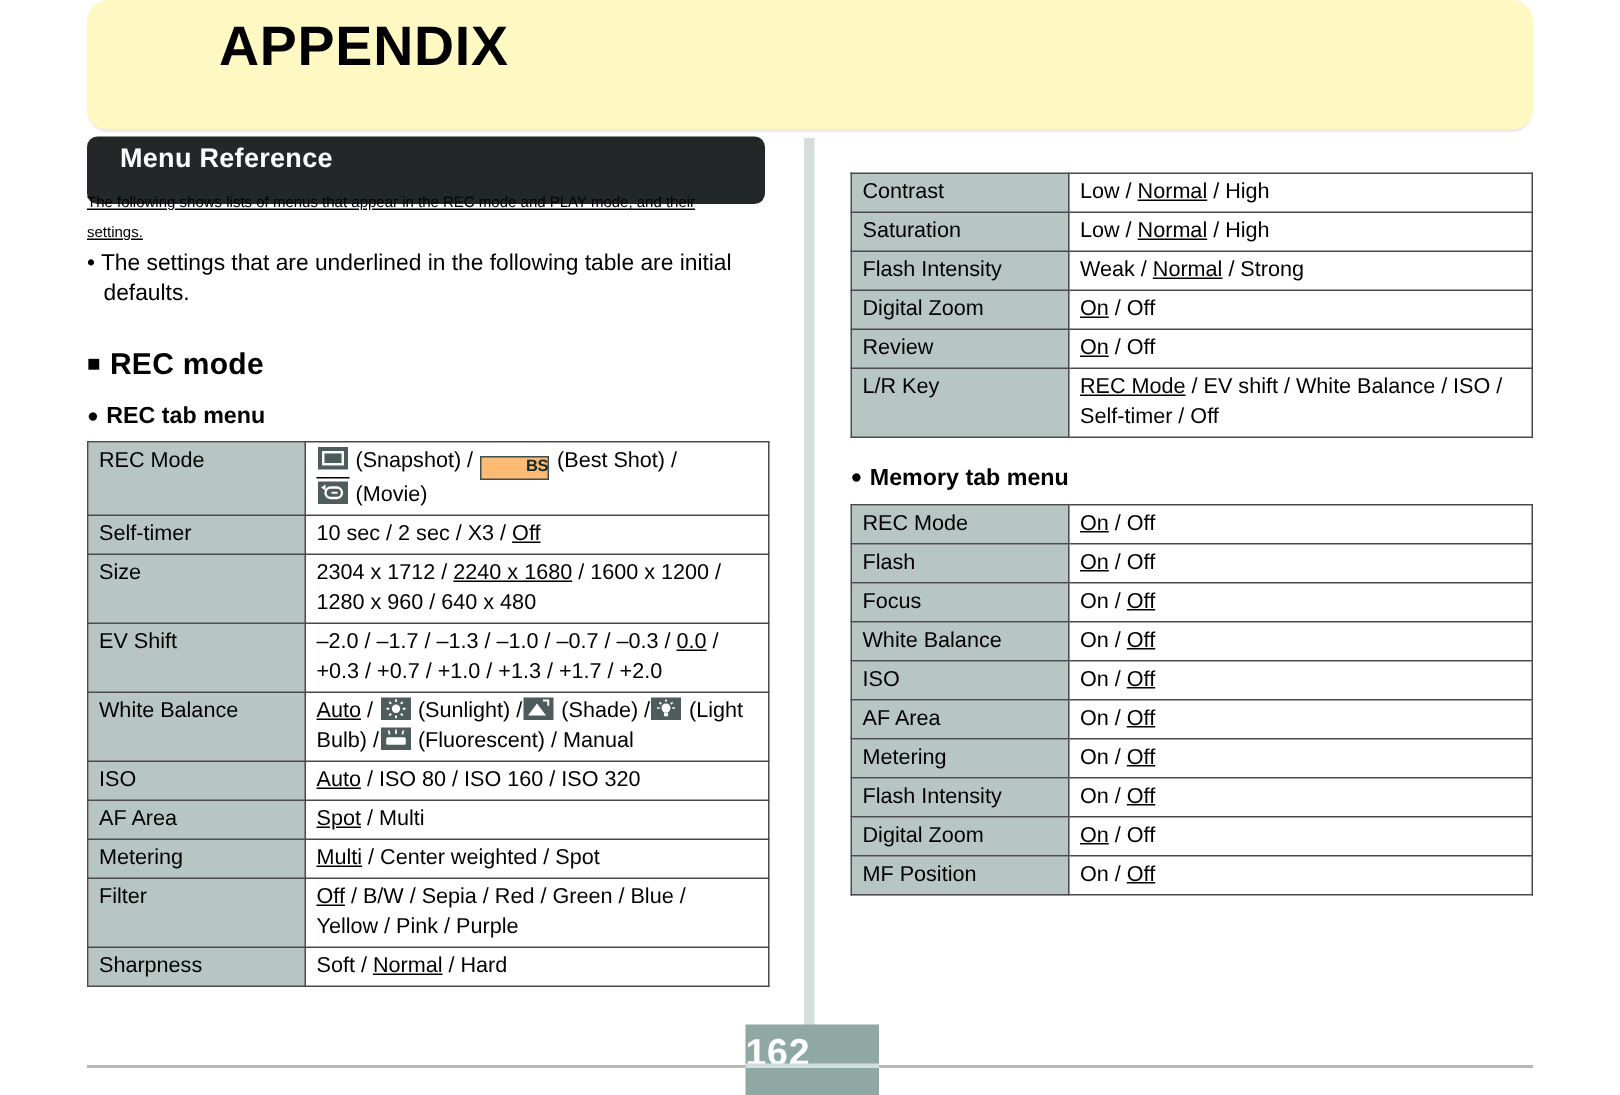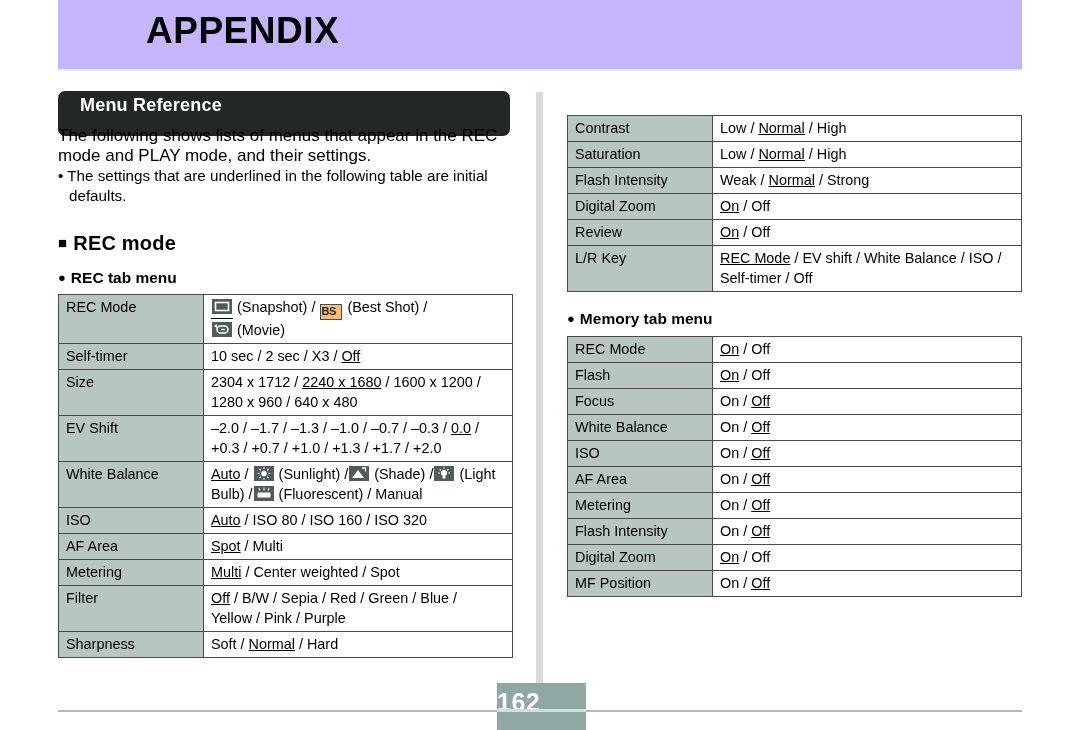--- a/index.html
+++ b/index.html
@@ -9,23 +9,24 @@
     background: #ffffff;
     font-family: "Liberation Sans", sans-serif;
     color: #000;
     position: relative;
     overflow: hidden;
   }
 
   
   #header-bar {
     position: absolute;
-    left: 58px; top: 0; width: 964px; height: 71px;
-    background: #c4b5fd;
+    left: 58px; top: 0; width: 964px; height: 88px;
+    background: #fef9c3;
     border-bottom: 2px solid #f3e8e8;
+    border-radius: 14px;
   }
   #header-title {
     position: absolute;
     left: 88px; top: 10px;
     font-size: 37px;
     font-weight: bold;
     letter-spacing: 0.5px;
     color: #000;
   }
 
@@ -58,25 +59,26 @@
   #left-column {
     position: absolute;
     left: 58px; top: 126px; width: 456px;
   }
   #right-column {
     position: absolute;
     left: 567px; top: 115px; width: 456px;
   }
 
   .intro-text {
-    font-size: 17px;
+    font-size: 10px;
     line-height: 20px;
     margin: 0;
     padding: 0;
     max-width: 440px;
+    text-decoration: underline;
   }
   .intro-bullet {
     font-size: 15.2px;
     line-height: 20px;
     margin: 0;
     padding-left: 11px;
     text-indent: -11px;
     max-width: 442px;
   }
 
@@ -123,28 +125,28 @@
     display: inline-block;
     width: 20px; height: 15px;
     background: #4e5d5b;
     vertical-align: -2px;
     position: relative;
     margin: 0 1px;
   }
   .ic svg { position: absolute; left: 0; top: 0; }
   .ic-bs {
     display: inline-block;
-    width: 22px; height: 16px;
+    width: 46px; height: 16px;
     background: #fdba74;
     border: 1.5px solid #3f4f4d;
     vertical-align: -3px;
     margin: 0 1px;
     font-size: 11px;
     font-weight: bold;
-    text-align: left;
+    text-align: right;
     line-height: 13px;
     color: #1a2a28;
     letter-spacing: -0.3px;
   }
   .ic-wrap-u { border-bottom: 1px solid #000; padding-bottom: 1px; display: inline-block; }
 
   
   #footer-rule {
     position: absolute;
     left: 58px; top: 710px; width: 964px; height: 2px;

